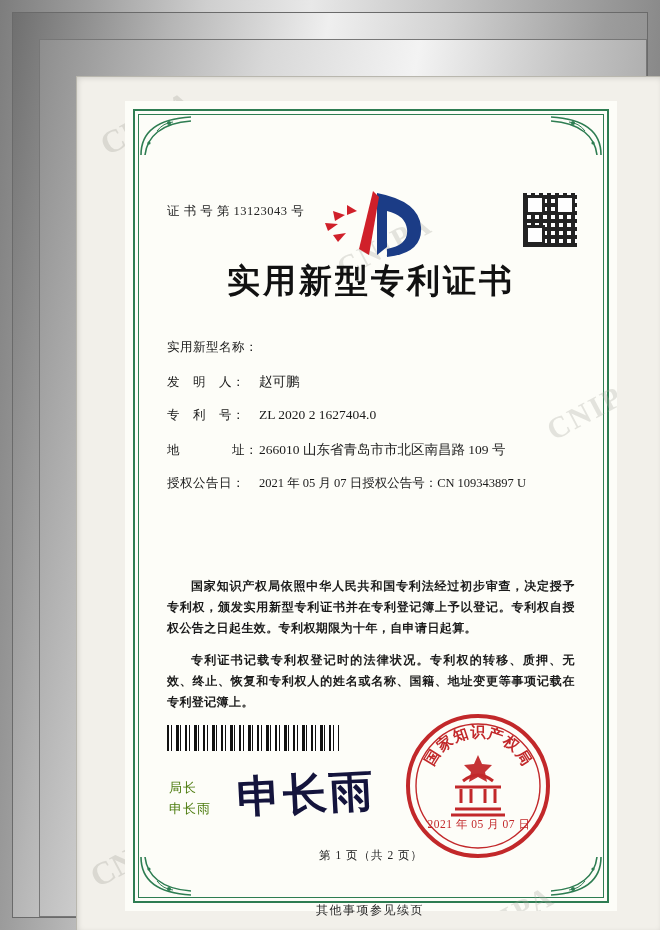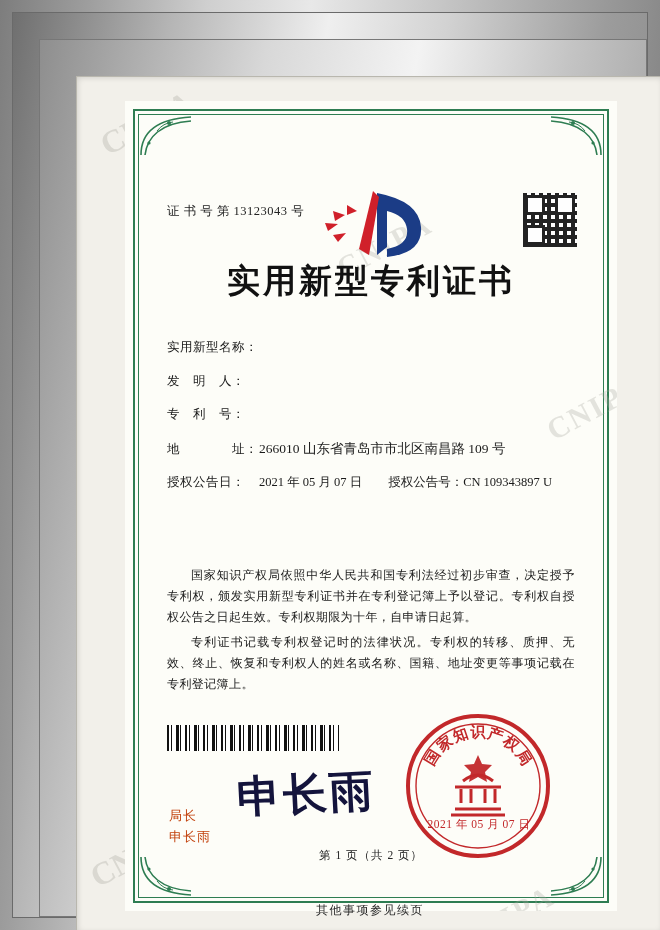--- a/index.html
+++ b/index.html
@@ -188,57 +188,56 @@
   }
   .f-value { flex: 1; }
   .f-value.big { font-size: 13.5px; }
   .grant-row {
     display: flex;
     align-items: baseline;
     font-family: "Liberation Serif", serif;
     font-size: 12.5px;
     color: #1a1a1a;
   }
-  .grant-row .g2-label { margin-left: 26px; }
+  .grant-row .g2-label { }
 
   
   .body-text {
     position: absolute;
     left: 42px; top: 464px;
     width: 408px;
     font-family: "Liberation Serif", serif;
     font-size: 12px;
     line-height: 21px;
     color: #1a1a1a;
     text-align: justify;
     letter-spacing: 0.4px;
   }
-  .body-text p { margin: 0 0 4px 0; text-indent: 24px; }
+  .body-text p { margin: 11px 0 4px 0; text-indent: 24px; font-weight: bold; }
 
   
   .barcode {
     position: absolute;
     left: 42px; top: 624px;
     width: 172px; height: 26px;
     background:
       repeating-linear-gradient(90deg,
         #111 0 2px, #fff 2px 4px, #111 4px 5px, #fff 5px 9px,
         #111 9px 12px, #fff 12px 13px, #111 13px 14px, #fff 14px 18px);
   }
 
   
   .sig-labels {
     position: absolute;
     left: 44px; top: 676px;
     font-family: "Liberation Serif", serif;
     font-size: 13px;
     line-height: 21px;
-    color: #c2410c;
+    color: #4d7c0f;
     letter-spacing: 1px;
-    margin-top: 28px;
   }
   .sig-script {
     position: absolute;
     left: 112px; top: 664px;
     font-family: "DejaVu Serif", serif;
     font-size: 44px;
     color: #14143c;
     letter-spacing: 2px;
     transform: rotate(-3deg);
     font-weight: bold;
@@ -353,23 +352,25 @@
           </div>
 
           <div class="title">实用新型专利证书</div>
 
           <div class="fields">
             <div class="field">
               <div class="f-label">实用新型名称：</div>
             </div>
             <div class="field">
               <div class="f-label">发　明　人：</div>
+              <div class="f-value big">赵可鹏</div>
             </div>
             <div class="field">
               <div class="f-label">专　利　号：</div>
+              <div class="f-value big">ZL 2020 2 1627404.0</div>
             </div>
             <div class="field">
               <div class="f-label">地　　　　址：</div>
               <div class="f-value big">266010  山东省青岛市市北区南昌路 109 号</div>
             </div>
             <div class="grant-row">
               <div class="f-label">授权公告日：</div>
               <div>2021 年 05 月 07 日</div>
               <div class="g2-label">授权公告号：</div>
               <div>CN 109343897 U</div>

